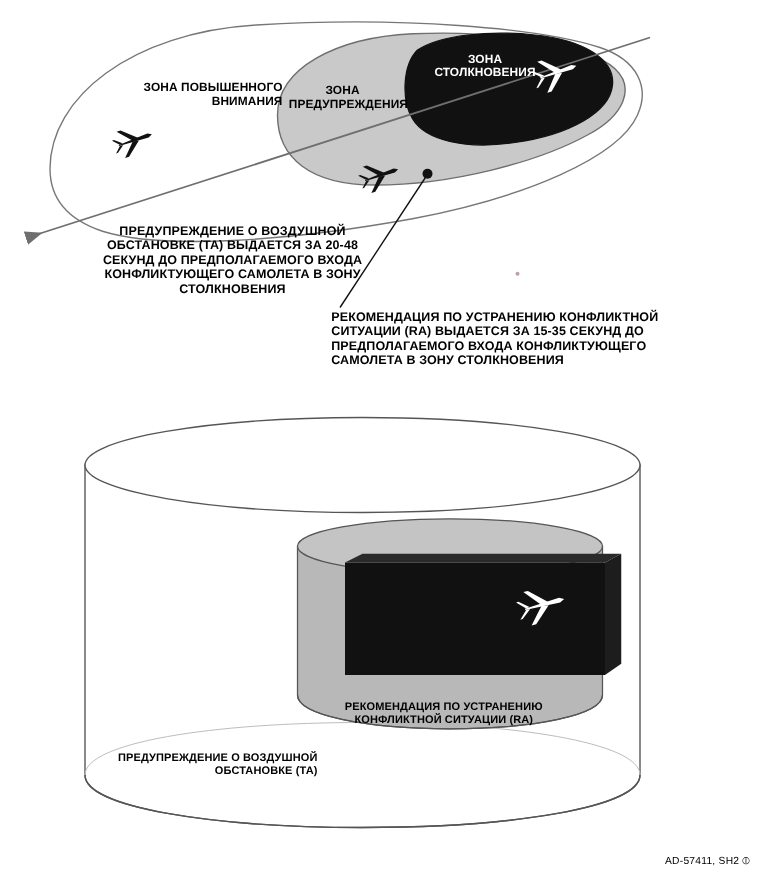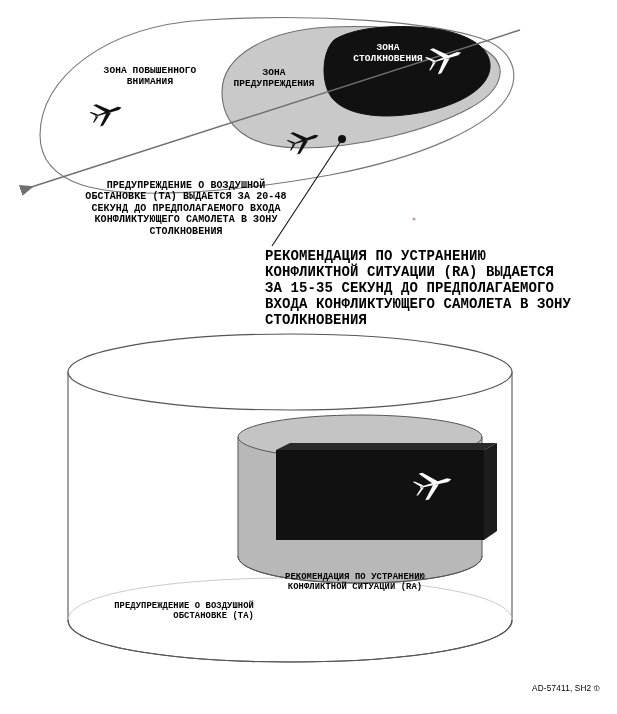--- a/index.html
+++ b/index.html
@@ -22,56 +22,56 @@
     height: 714px;
   }
   svg.layer {
     position: absolute;
     left: 0; top: 0;
     width: 617px;
     height: 714px;
   }
   .txt {
     position: absolute;
-    font-family: Liberation Mono, monospace;
+    font-family: Liberation Sans, sans-serif;
     line-height: 1.14;
     letter-spacing: 0.1px;
   }
 
   
   #lbl-attention {
     left: 74px; top: 66px; width: 152px;
     font-size: 9.5px; font-weight: bold;
-    text-align: center;
+    text-align: right;
   }
   #lbl-warning {
     left: 231px; top: 68px; width: 86px;
     font-size: 9.5px; font-weight: bold;
     text-align: center;
   }
   #lbl-collision {
     left: 340px; top: 43px; width: 96px;
     font-size: 9.5px; font-weight: bold;
     text-align: center;
     color: #ffffff;
   }
   #lbl-ta-top {
     left: 74px; top: 180px; width: 224px;
     font-size: 10px; font-weight: bold;
     text-align: center;
   }
   #lbl-ra-top {
     left: 265px; top: 249px; width: 310px;
-    font-size: 14px; font-weight: bold;
+    font-size: 10px; font-weight: bold;
     text-align: left;
   }
 
   
   #lbl-ra-bottom {
-    left: 250px; top: 572px; width: 210px;
+    left: 250px; top: 560px; width: 210px;
     font-size: 8.8px; font-weight: bold;
     text-align: center;
   }
   #lbl-ta-bottom {
     left: 64px; top: 601px; width: 190px;
     font-size: 8.8px; font-weight: bold;
     text-align: right;
   }
   #lbl-code {
     left: 470px; top: 684px; width: 130px;

